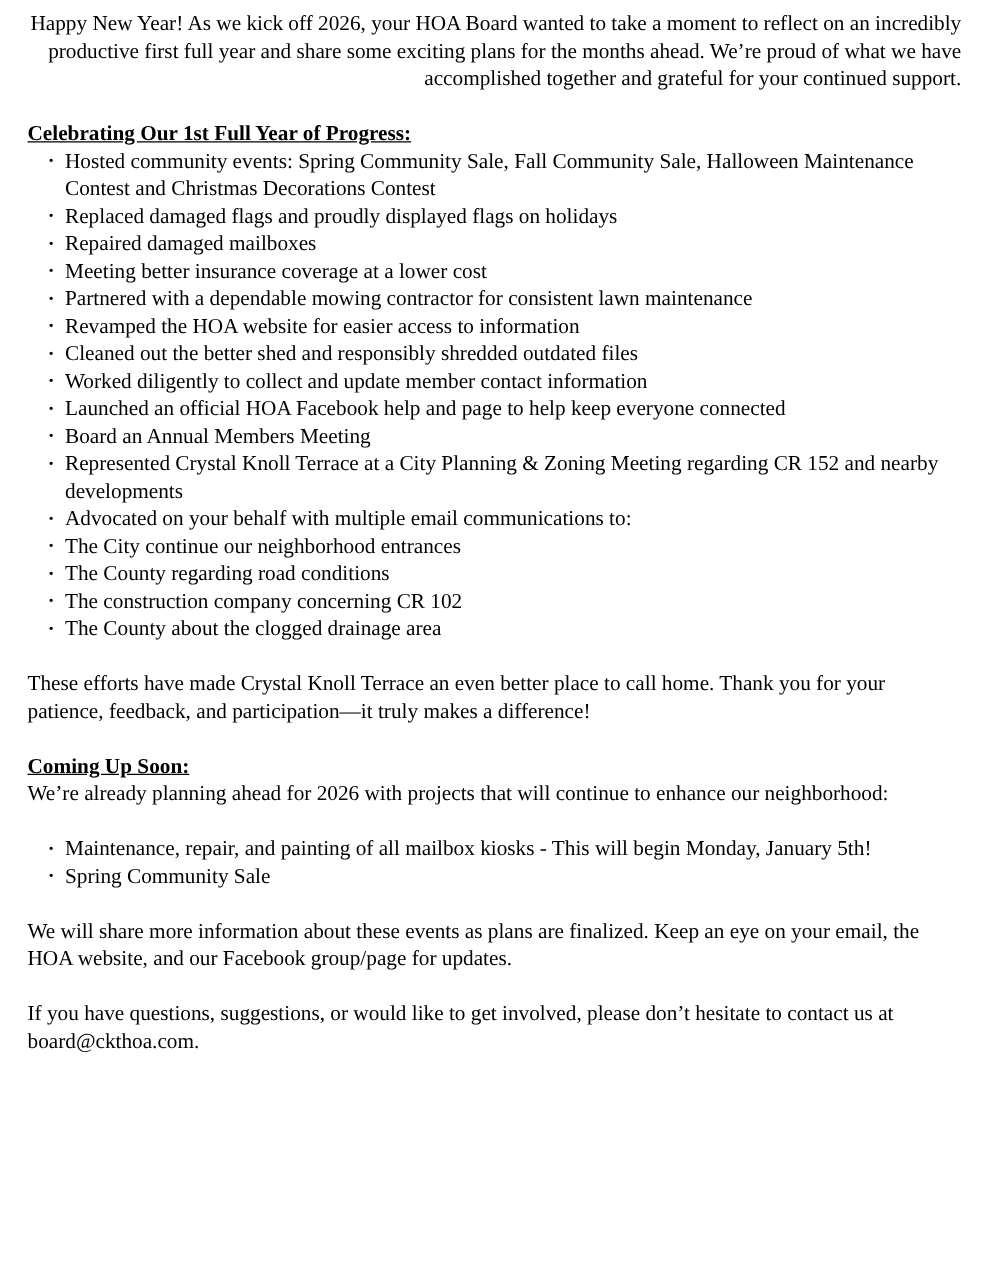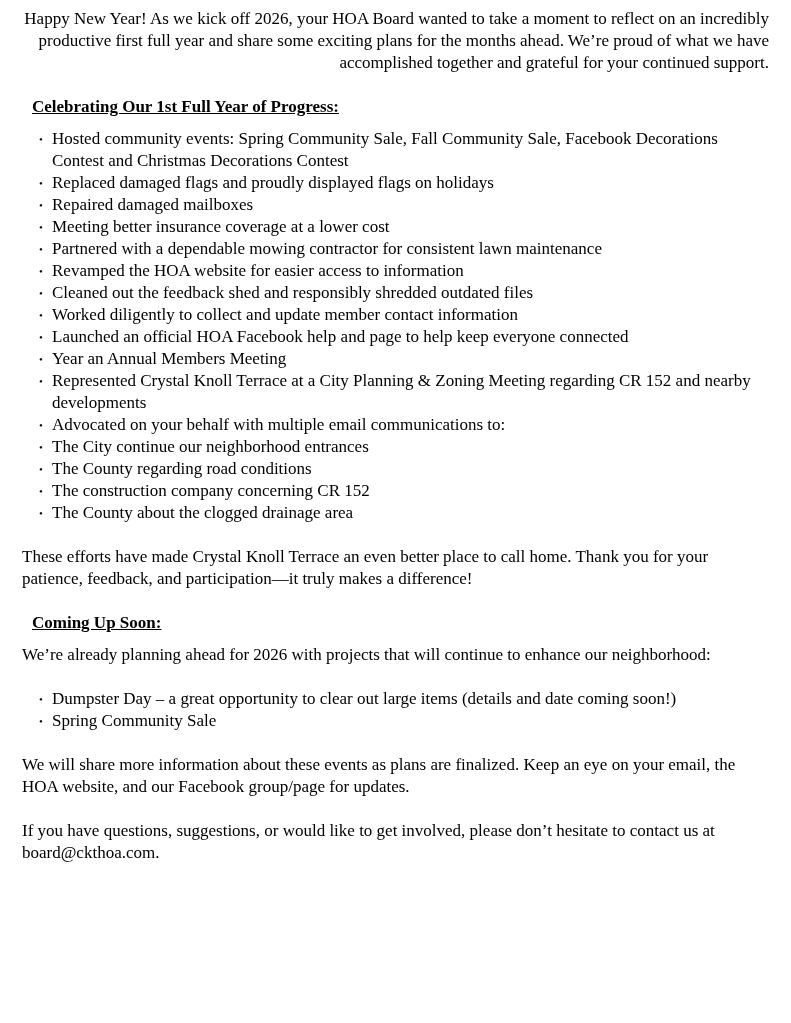--- a/index.html
+++ b/index.html
@@ -17,21 +17,21 @@
     line-height: 22px;
     color: #000000;
     background: #ffffff;
   }
   p {
     margin: 0 0 22px 0;
   }
   h2 {
     font-size: 17px;
     line-height: 22px;
-    margin: 10px;
+    margin: 0;
     font-weight: bold;
     text-decoration: underline;
   }
   .centered {
     text-align: right;
   }
   ul {
     margin: 0 0 22px 0;
     padding: 0 0 0 16px;
   }
@@ -55,46 +55,46 @@
 <body>
 
 <div class="page">
 
   <p class="centered">Happy New Year! As we kick off 2026, your HOA Board wanted to take a moment to reflect on an incredibly productive first full year and share some exciting plans for the months ahead. We’re proud of what we have accomplished together and grateful for your continued support.</p>
 
   <h2>Celebrating Our 1st Full Year of Progress:</h2>
 
 
   <ul>
-    <li>Hosted community events: Spring Community Sale, Fall Community Sale, Facebook Decorations Contest and Christmas Decorations Contest</li>
+    <li>Hosted community events: Spring Community Sale, Fall Community Sale, Halloween Maintenance Contest and Christmas Decorations Contest</li>
     <li>Replaced damaged flags and proudly displayed flags on holidays</li>
     <li>Repaired damaged mailboxes</li>
     <li>Meeting better insurance coverage at a lower cost</li>
     <li>Partnered with a dependable mowing contractor for consistent lawn maintenance</li>
     <li>Revamped the HOA website for easier access to information</li>
-    <li>Cleaned out the feedback shed and responsibly shredded outdated files</li>
+    <li>Cleaned out the better shed and responsibly shredded outdated files</li>
     <li>Worked diligently to collect and update member contact information</li>
     <li>Launched an official HOA Facebook help and page to help keep everyone connected</li>
-    <li>Year an Annual Members Meeting</li>
+    <li>Board an Annual Members Meeting</li>
     <li>Represented Crystal Knoll Terrace at a City Planning &amp; Zoning Meeting regarding CR 152 and nearby developments</li>
     <li>Advocated on your behalf with multiple email communications to:</li>
     <li>The City continue our neighborhood entrances</li>
     <li>The County regarding road conditions</li>
-    <li>The construction company concerning CR 152</li>
+    <li>The construction company concerning CR 102</li>
     <li>The County about the clogged drainage area</li>
   </ul>
 
   <p>These efforts have made Crystal Knoll Terrace an even better place to call home. Thank you for your patience, feedback, and participation—it truly makes a difference!</p>
 
   <h2>Coming Up Soon:</h2>
 
   <p>We’re already planning ahead for 2026 with projects that will continue to enhance our neighborhood:</p>
 
   <ul>
-    <li>Dumpster Day – a great opportunity to clear out large items (details and date coming soon!)</li>
+    <li>Maintenance, repair, and painting of all mailbox kiosks - This will begin Monday, January 5th!</li>
     <li>Spring Community Sale</li>
   </ul>
 
   <p>We will share more information about these events as plans are finalized. Keep an eye on your email, the HOA website, and our Facebook group/page for updates.</p>
 
   <p class="no-gap">If you have questions, suggestions, or would like to get involved, please don’t hesitate to contact us at board@ckthoa.com.</p>
 
 
 </div>
 

